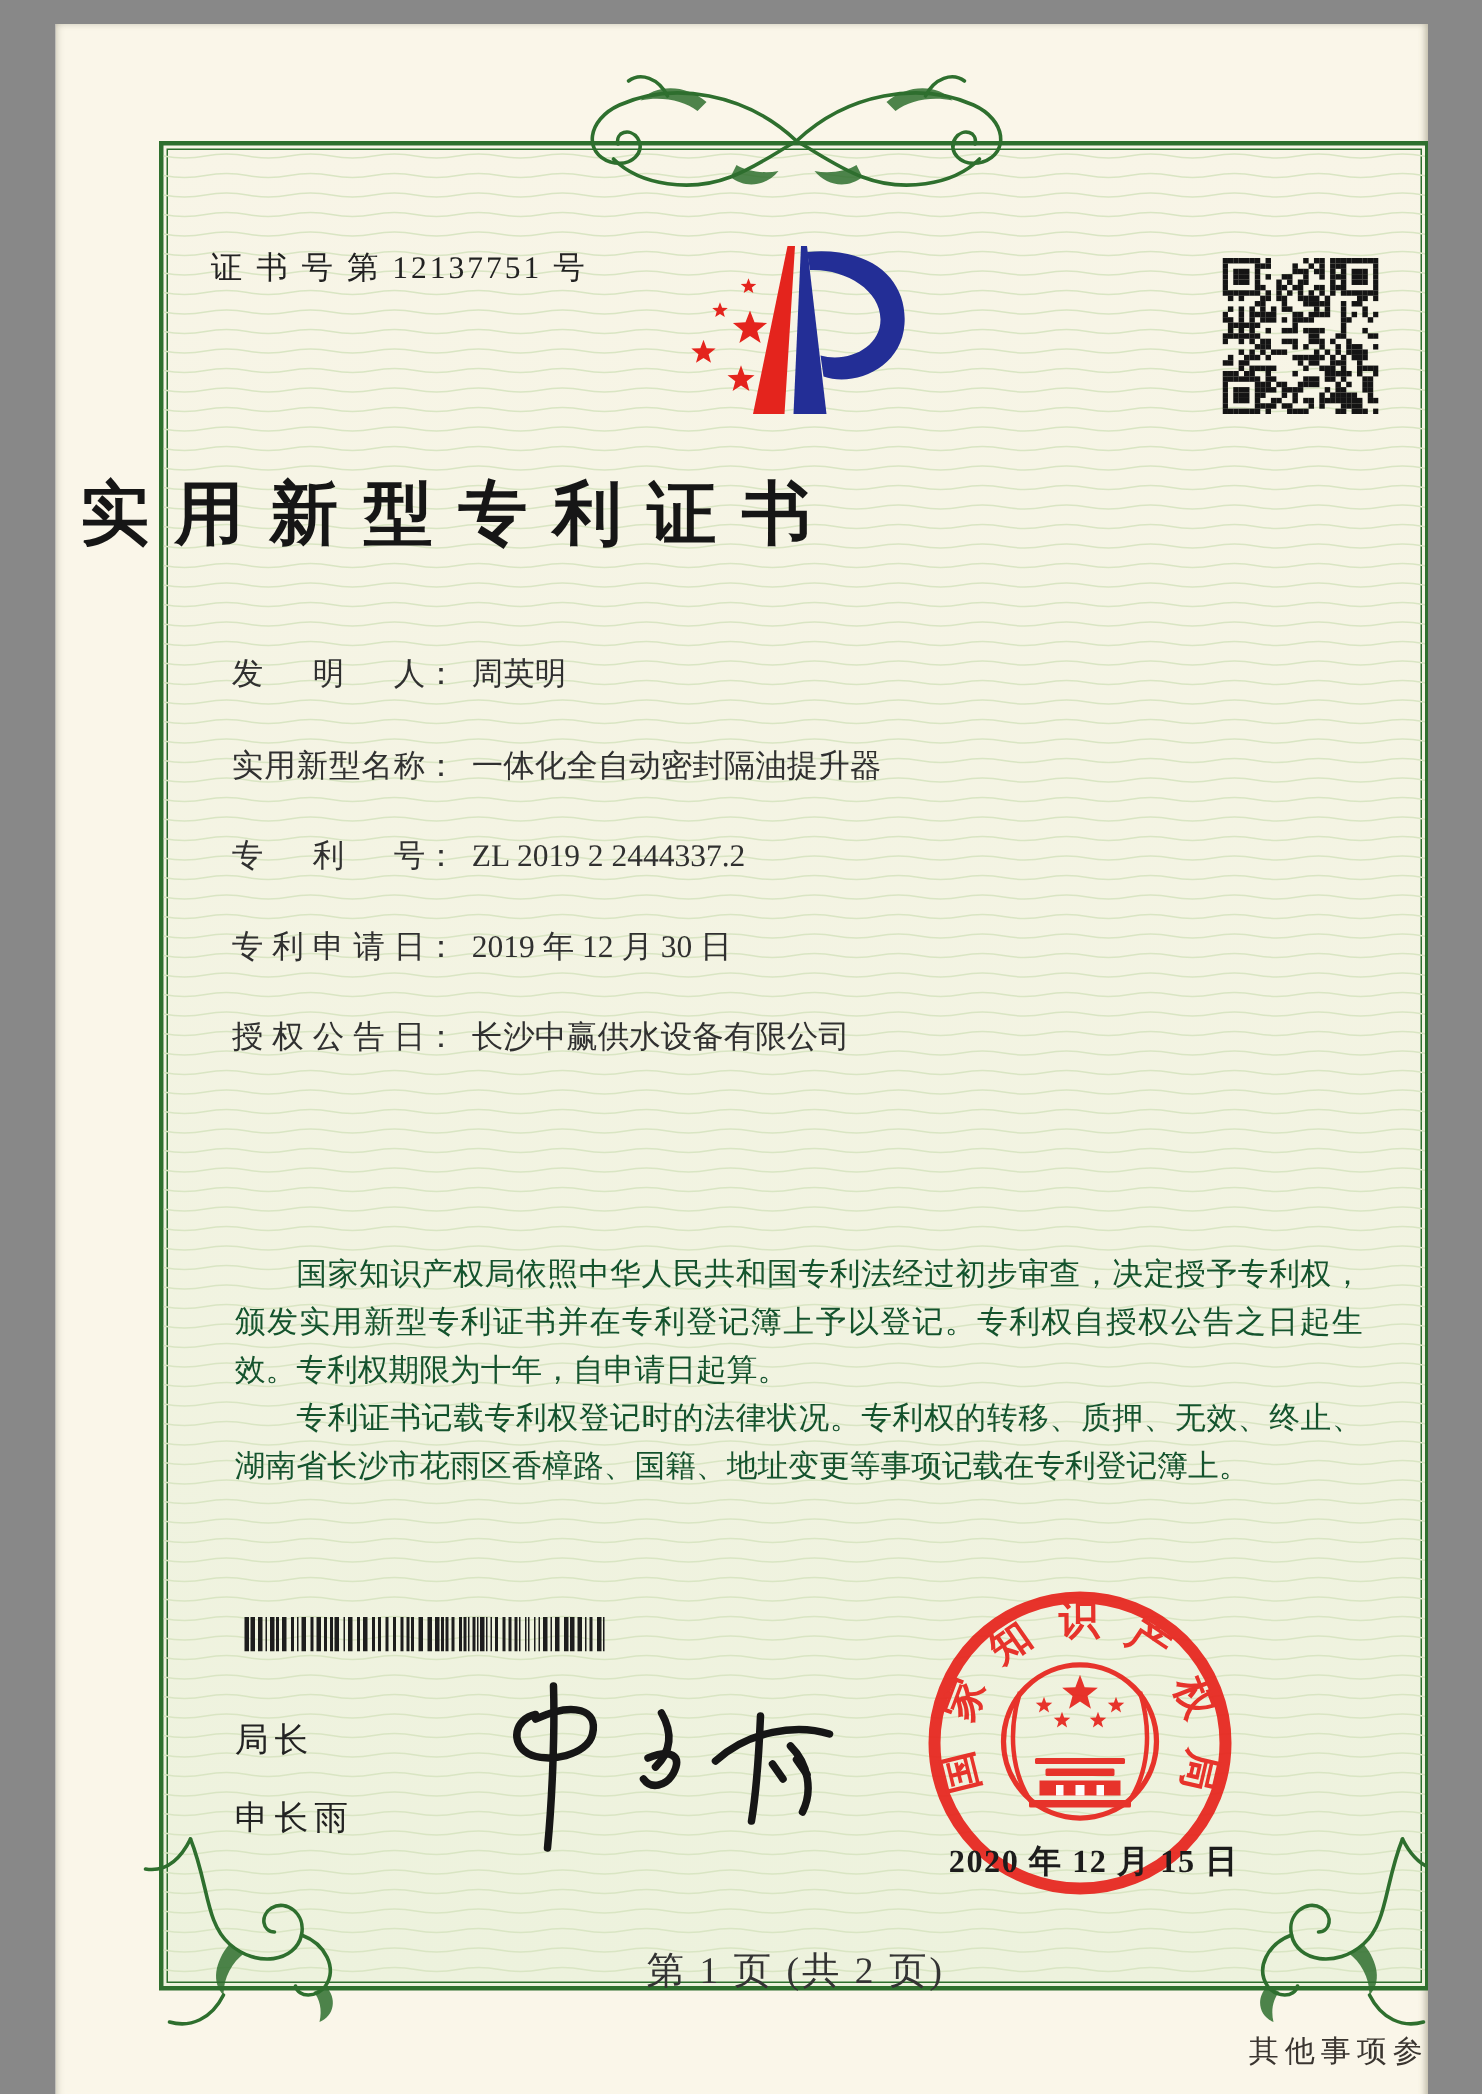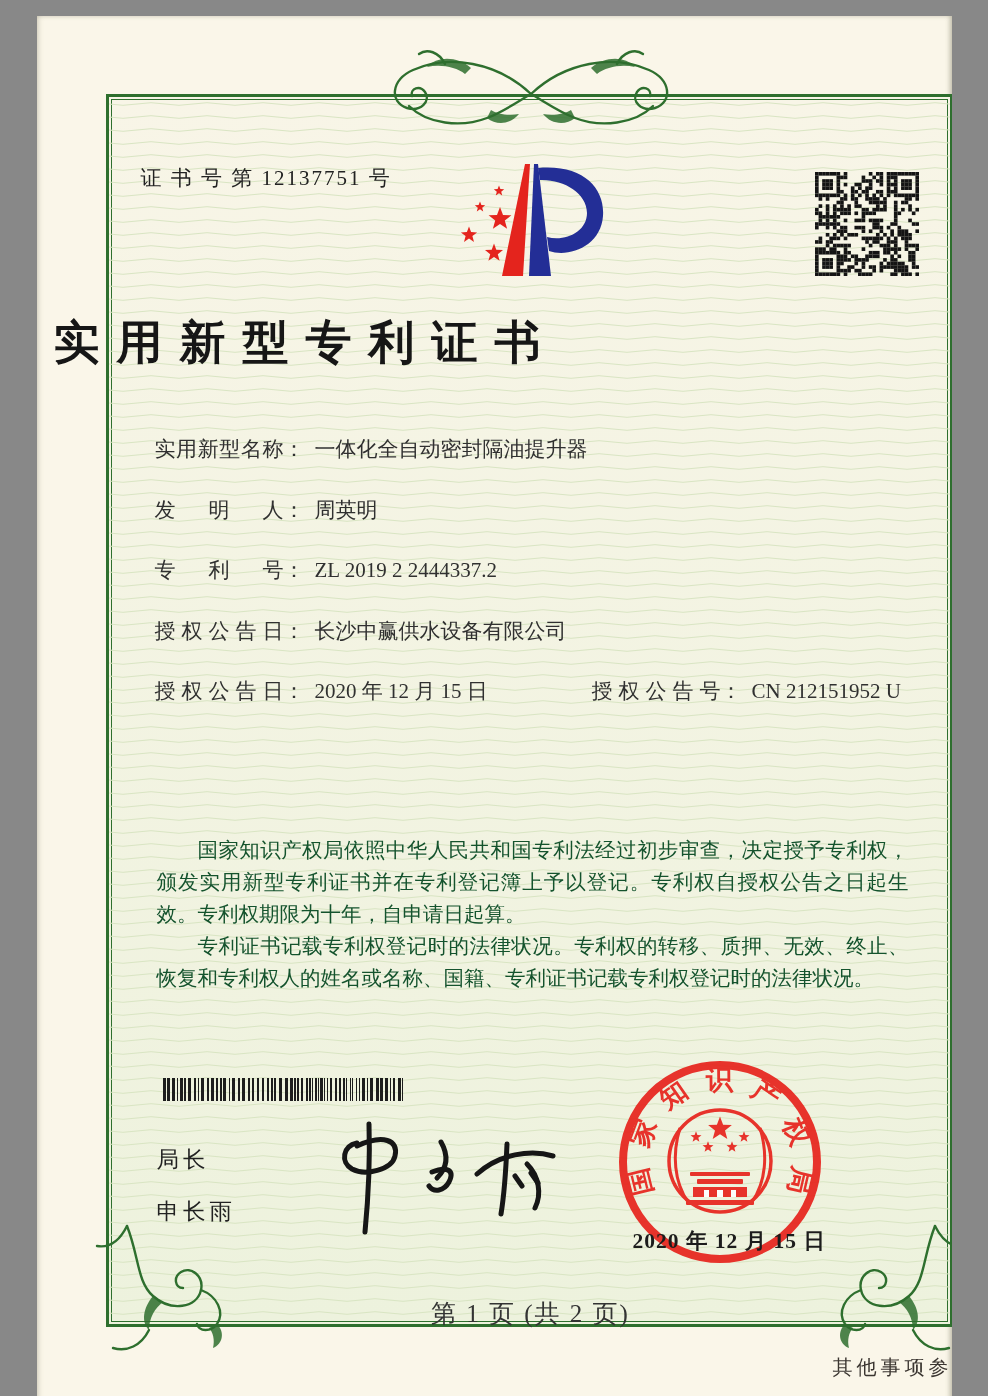--- a/index.html
+++ b/index.html
@@ -636,42 +636,39 @@
       <rect x="86.07" y="100.41" width="3.64" height="3.64"></rect>
       <rect x="89.66" y="100.41" width="3.64" height="3.64"></rect>
       <rect x="93.24" y="100.41" width="3.64" height="3.64"></rect>
       <rect x="100.41" y="100.41" width="3.64" height="3.64"></rect>
     </svg>
 
   <div class="title">实用新型专利证书</div>
 
   <div class="fields">
     <div class="field-row">
-      <span class="field-label">实用新型名称</span><span class="field-colon">：</span><span>一体化全自动密封隔油提升器</span>
+      <span class="field-label">发明人</span><span class="field-colon">：</span><span>周英明</span>
     </div>
     <div class="field-row">
-      <span class="field-label">发明人</span><span class="field-colon">：</span><span>周英明</span>
+      <span class="field-label">实用新型名称</span><span class="field-colon">：</span><span>一体化全自动密封隔油提升器</span>
     </div>
     <div class="field-row">
       <span class="field-label">专利号</span><span class="field-colon">：</span><span>ZL 2019 2 2444337.2</span>
     </div>
     <div class="field-row">
+      <span class="field-label">专利申请日</span><span class="field-colon">：</span><span>2019 年 12 月 30 日</span>
+    </div>
+    <div class="field-row">
       <span class="field-label">授权公告日</span><span class="field-colon">：</span><span>长沙中赢供水设备有限公司</span>
     </div>
-    <div class="field-row">
-      <span class="field-label">授权公告日</span><span class="field-colon">：</span><span>2020 年 12 月 15 日</span>
-      <span class="grant-right">
-        <span class="field-label">授权公告号</span><span class="field-colon">：</span><span>CN 212151952 U</span>
-      </span>
-    </div>
   </div>
 
   <div class="paragraphs">
     <p>国家知识产权局依照中华人民共和国专利法经过初步审查，决定授予专利权，颁发实用新型专利证书并在专利登记簿上予以登记。专利权自授权公告之日起生效。专利权期限为十年，自申请日起算。</p>
-    <p>专利证书记载专利权登记时的法律状况。专利权的转移、质押、无效、终止、恢复和专利权人的姓名或名称、国籍、专利证书记载专利权登记时的法律状况。</p>
+    <p>专利证书记载专利权登记时的法律状况。专利权的转移、质押、无效、终止、湖南省长沙市花雨区香樟路、国籍、地址变更等事项记载在专利登记簿上。</p>
   </div>
 
   <svg class="barcode" id="barcode" viewBox="0 0 246 23" preserveAspectRatio="none">
       <rect x="2" y="0" width="3" height="23"></rect>
       <rect x="6" y="0" width="3" height="23"></rect>
       <rect x="11" y="0" width="3" height="23"></rect>
       <rect x="16" y="0" width="1" height="23"></rect>
       <rect x="19" y="0" width="3" height="23"></rect>
       <rect x="23" y="0" width="2" height="23"></rect>
       <rect x="27" y="0" width="3" height="23"></rect>

